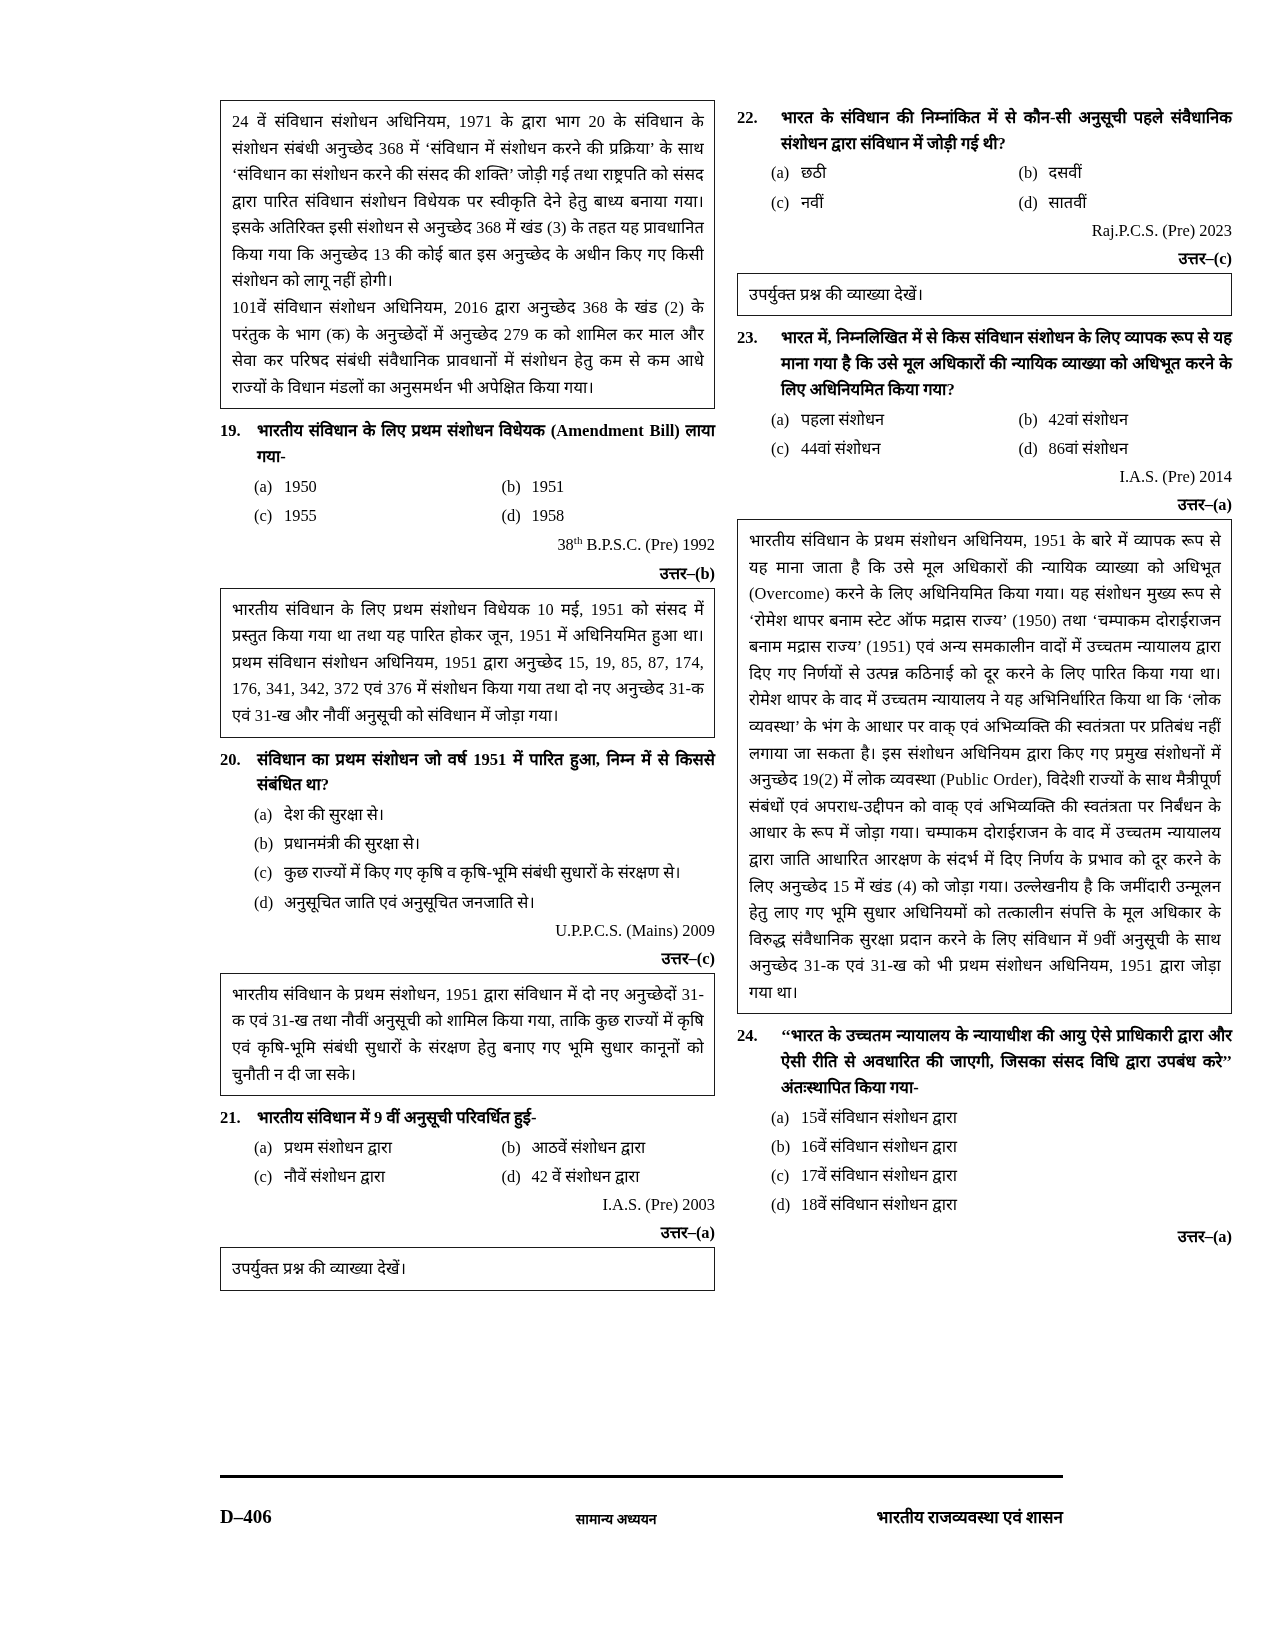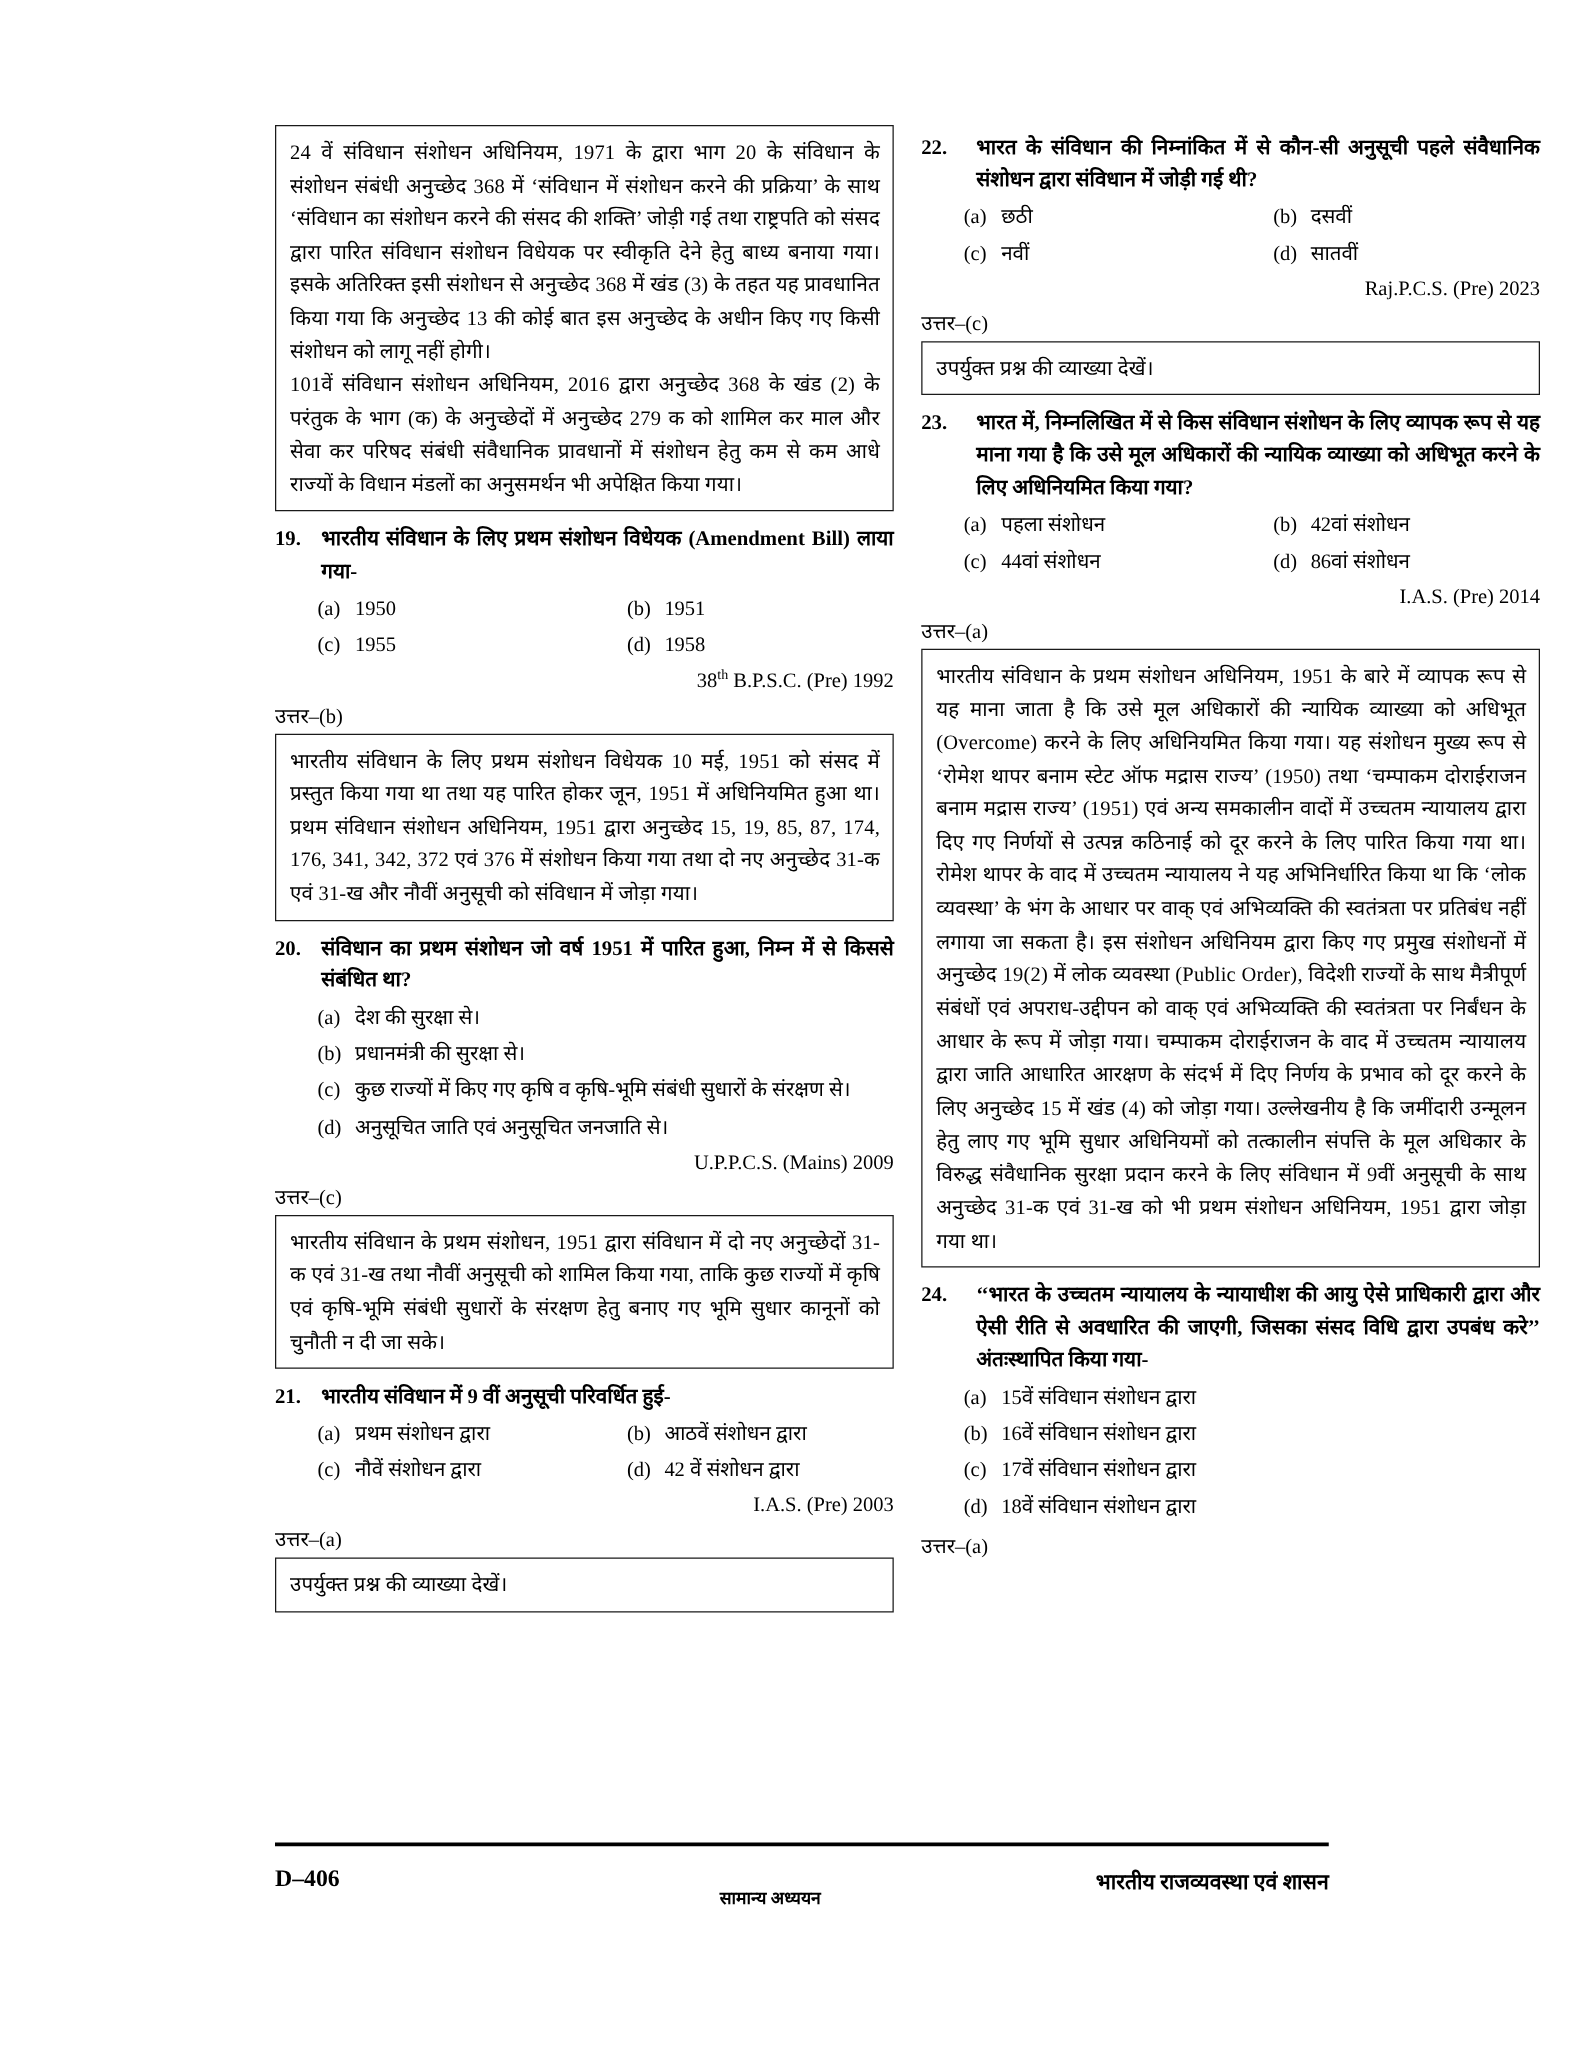--- a/index.html
+++ b/index.html
@@ -92,39 +92,40 @@
   }
   .source {
     text-align: right;
     font-weight: normal;
     font-size: 16.4px;
     margin: 4px 0 2px 0;
   }
   .source sup { font-size: 0.68em; }
   .answer {
     font-size: 16.4px;
-    font-weight: normal;
+    font-weight: bold;
     margin: 5px 0 3px 0;
+    text-align: right;
   }
 
   
   .footer-rule {
     border: none;
     border-top: 3.2px solid #000;
     margin: 6px 0 3px 0;
   }
   .footer {
     position: absolute;
     left: 100px;
     right: 92px;
     bottom: 122px;
   }
   .footer-row {
     display: flex;
-    align-items: center;
+    align-items: flex-end;
     font-weight: bold;
   }
   .footer-left { flex: 0 0 24%; font-size: 19px; }
   .footer-center { flex: 1 1 auto; text-align: center; font-size: 14px; margin-top: 28px; }
   .footer-right { flex: 0 0 30%; text-align: right; font-size: 17px; }
 </style>
 </head>
 <body>
 
 <div class="page">

